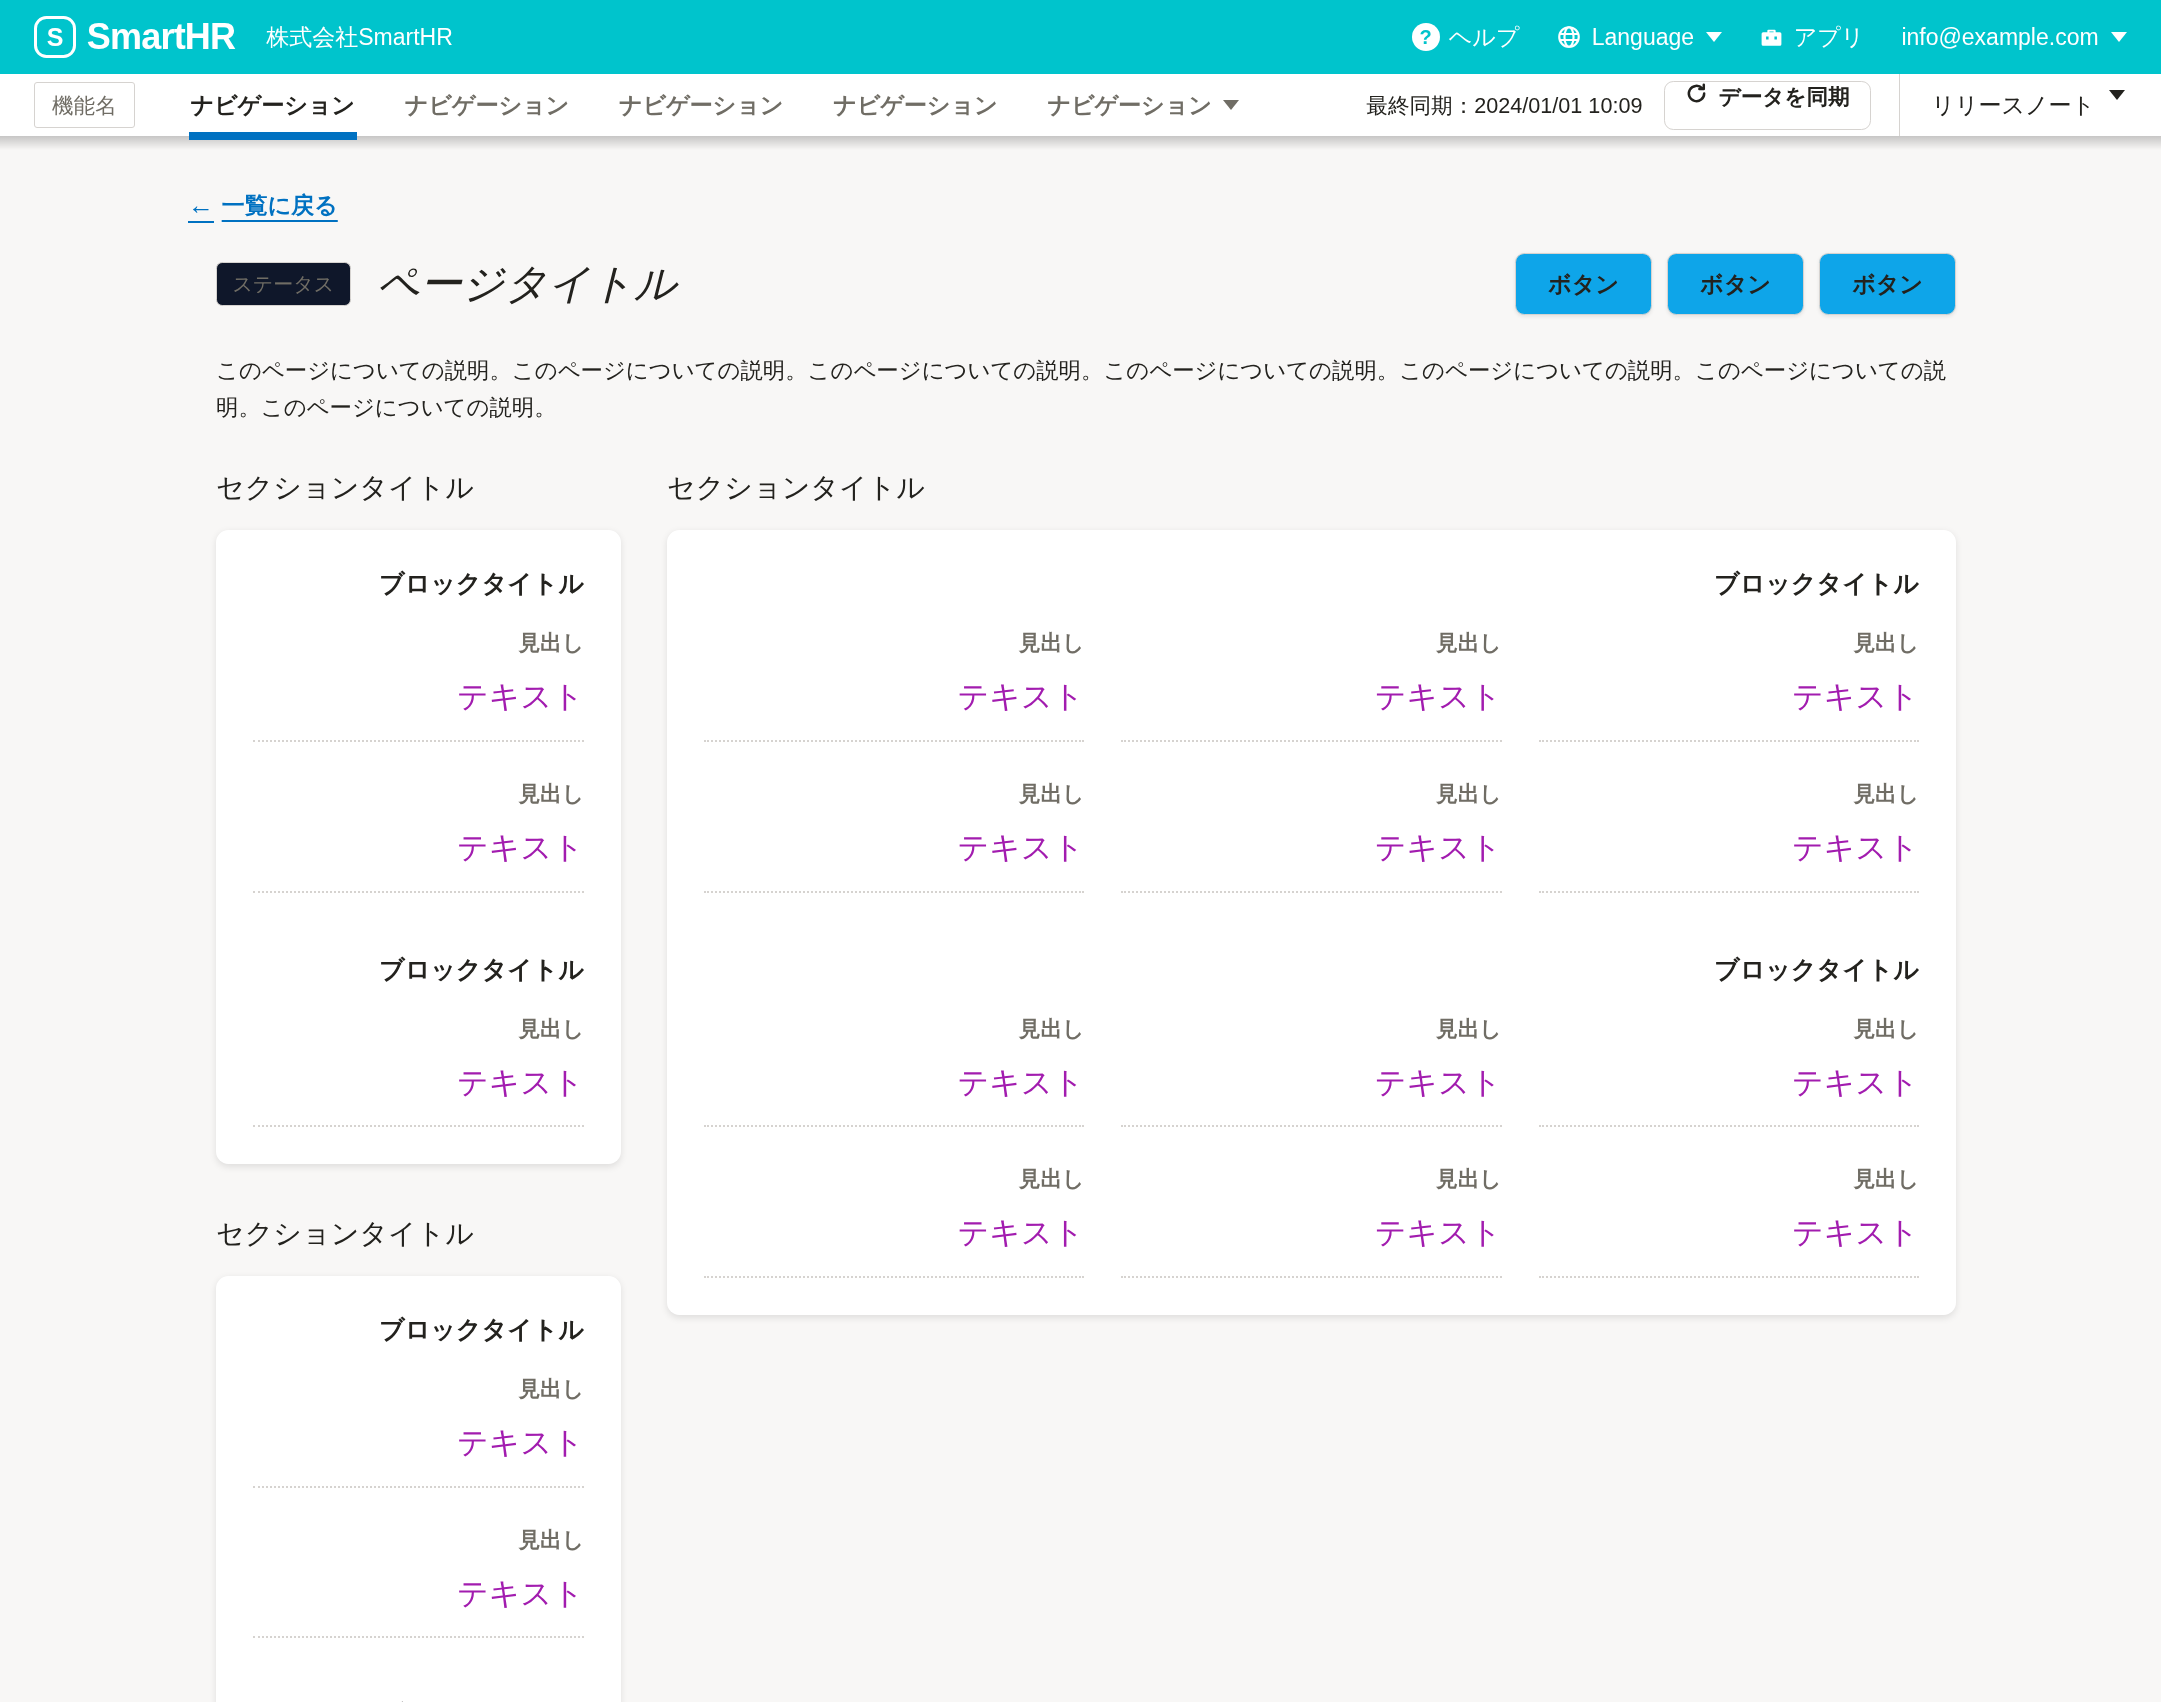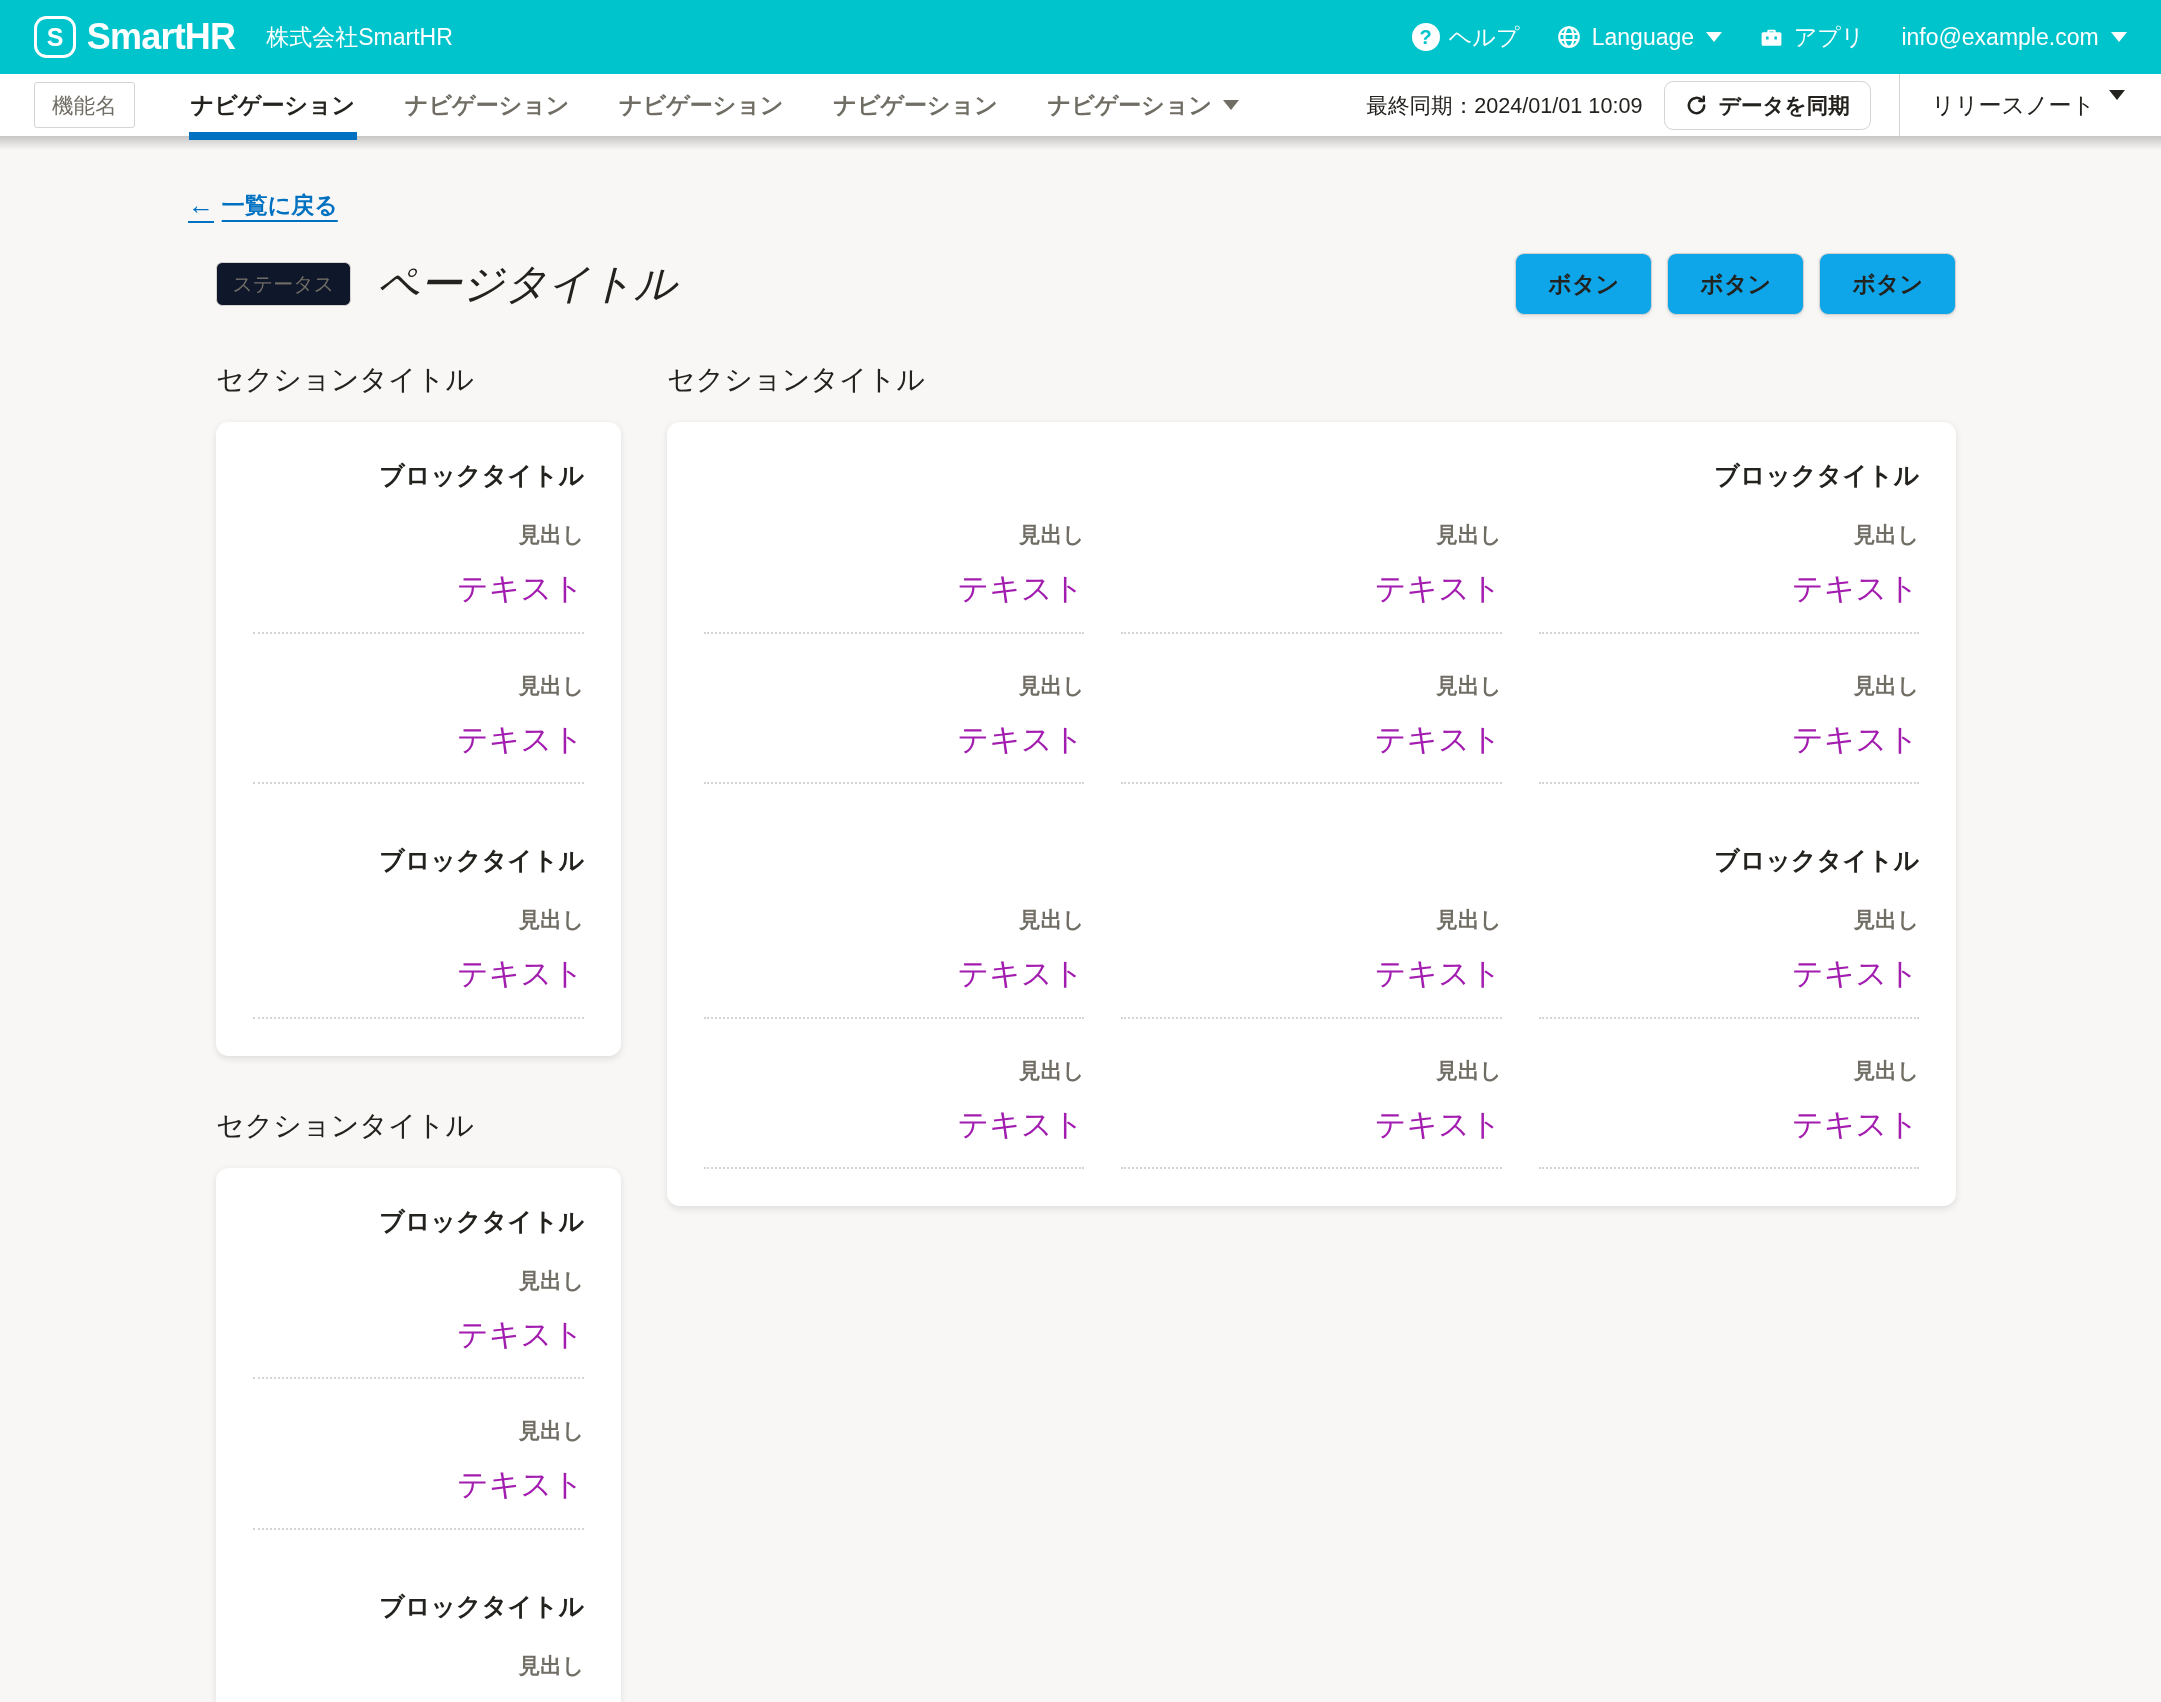--- a/index.html
+++ b/index.html
@@ -61,21 +61,21 @@
     font-size: 23px; font-weight: bold; color: #706d65; text-decoration: none;
   }
   .nav-tab.active { color: #23221e; }
   .nav-tab.active::after {
     content: ""; position: absolute; left: 23px; right: 23px; bottom: 0;
     height: 7.7px; background: #0071c1;
   }
   .nav-right { display: flex; align-items: center; }
   .sync-status { font-size: 21.6px; color: #23221e; margin-right: 21.6px; white-space: nowrap; }
   .sync-button {
-    display: flex; align-items: center; gap: 10.8px;
+    display: flex; align-items: flex-start; gap: 10.8px;
     border: 1.5px solid #d6d3d0; background: #fff; border-radius: 9.3px;
     height: 49px; padding: 0 20px;
     font-size: 21.6px; font-weight: bold; color: #23221e;
     font-family: inherit; cursor: pointer;
   }
   .nav-divider { width: 1.5px; background: #d6d3d0; align-self: stretch; margin-left: 28px; }
   .release-notes {
     display: flex; align-items: flex-start; gap: 10.8px;
     font-size: 23px; color: #23221e; text-decoration: none;
     padding: 0 36px 0 31px;
@@ -219,20 +219,21 @@
   <div class="title-row">
     <span class="status-badge">ステータス</span>
     <h1 class="page-title">ページタイトル</h1>
     <div class="title-actions">
       <button class="action-button">ボタン</button>
       <button class="action-button">ボタン</button>
       <button class="action-button">ボタン</button>
     </div>
   </div>
 
+  <p class="description">このページについての説明。このページについての説明。このページについての説明。このページについての説明。このページについての説明。このページについての説明。このページについての説明。</p>
 
   <div class="sections">
 
     <div class="col-left">
 
       <section>
         <h2 class="section-title">セクションタイトル</h2>
         <div class="card">
           <h3 class="block-title">ブロックタイトル</h3>
           <div class="pair">

